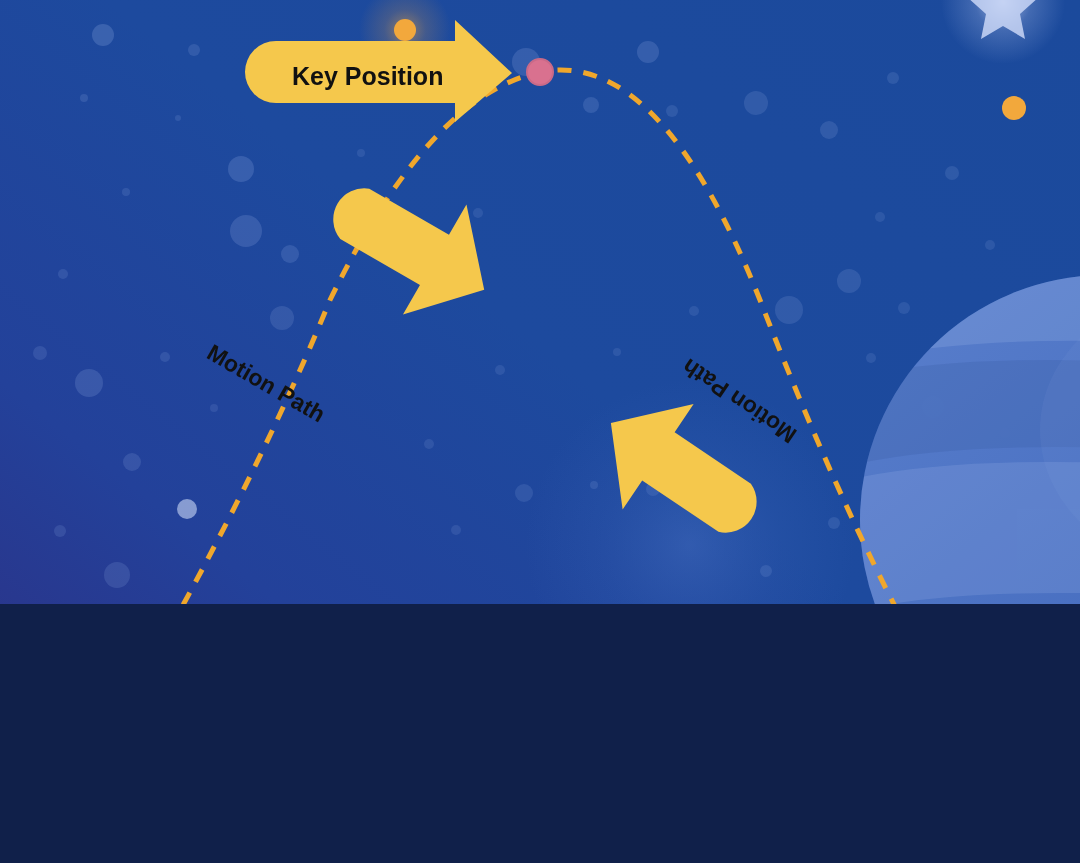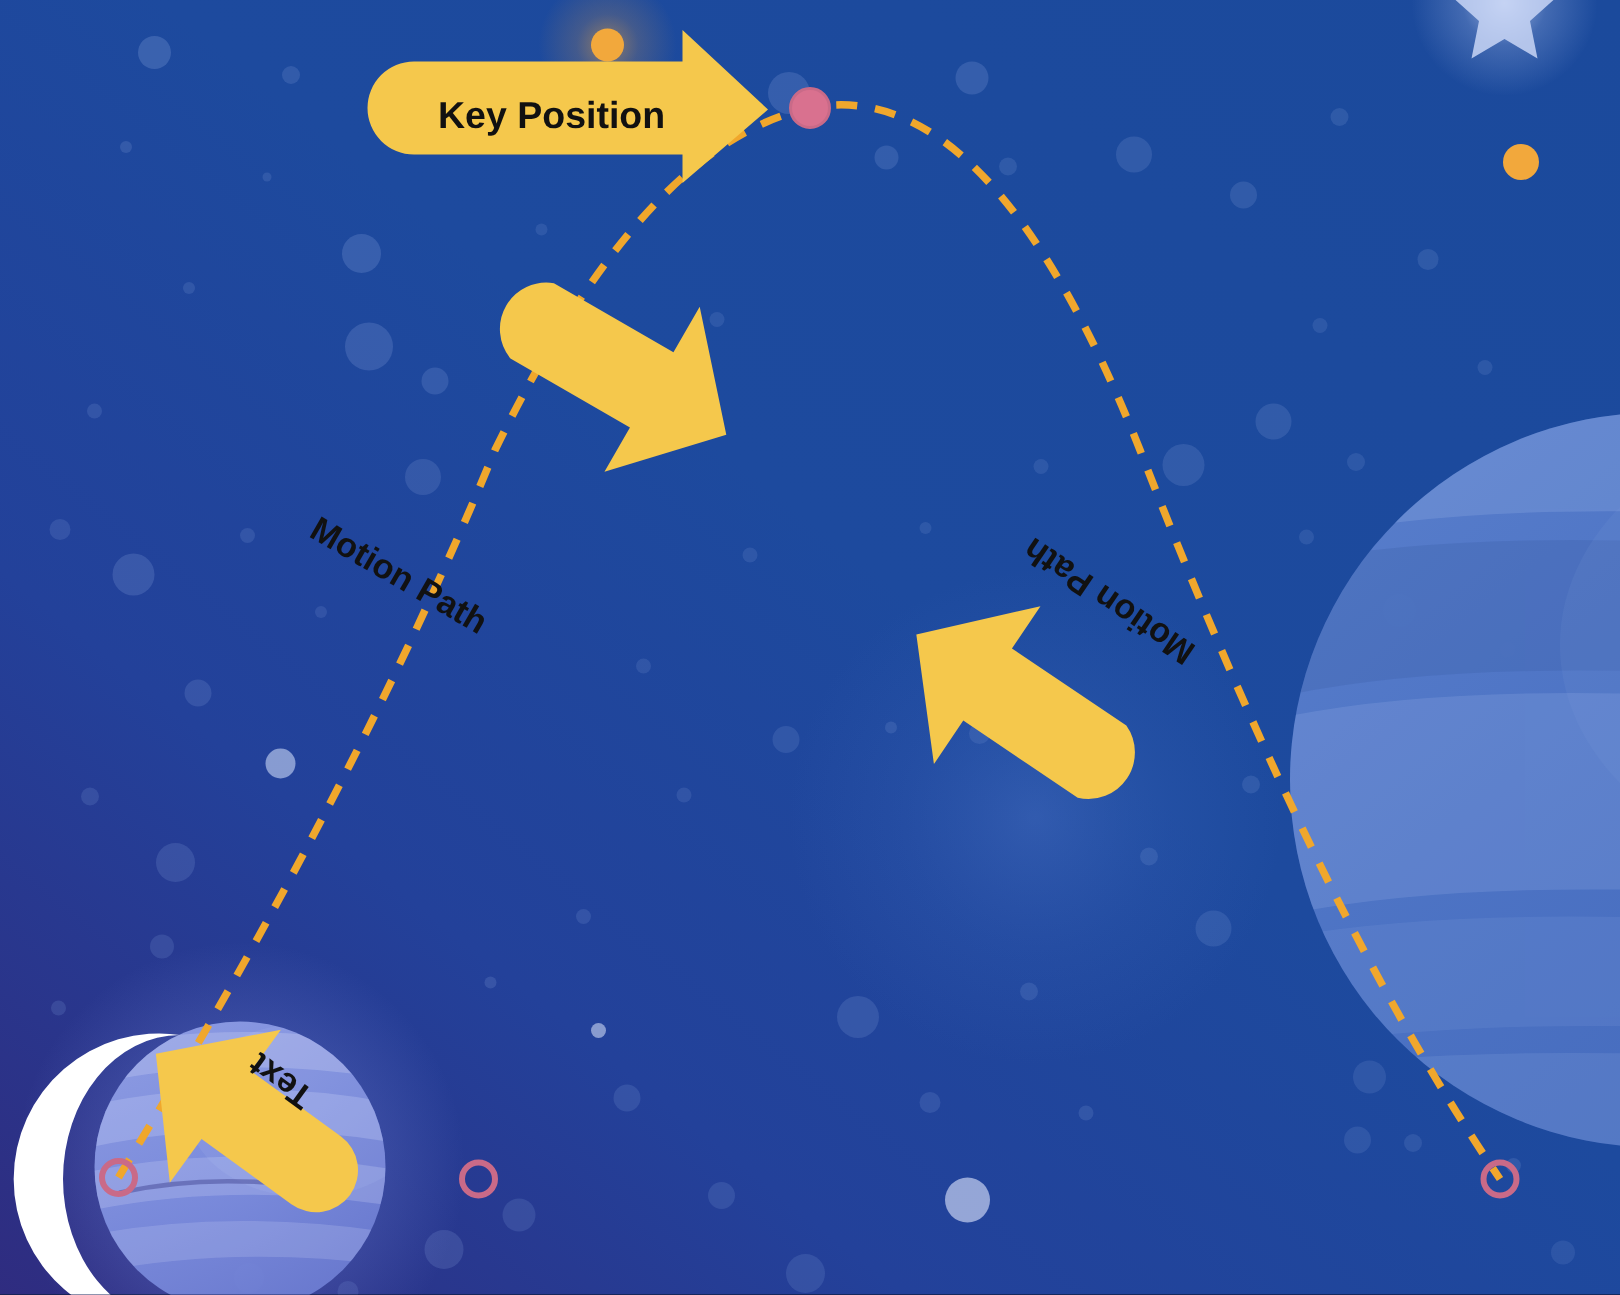--- a/index.html
+++ b/index.html
@@ -4,21 +4,21 @@
 <title>Motion Path Annotation</title>
 <style>
   html, body {
     margin: 0;
     padding: 0;
     background: #10204a;
   }
   #stage {
     position: relative;
     width: 1080px;
-    height: 863px;
+    height: 604px;
     overflow: hidden;
     font-family: "Liberation Sans", "DejaVu Sans", sans-serif;
   }
   #scene-svg {
     position: absolute;
     inset: 0;
     width: 1080px;
     height: 863px;
     display: block;
   }

